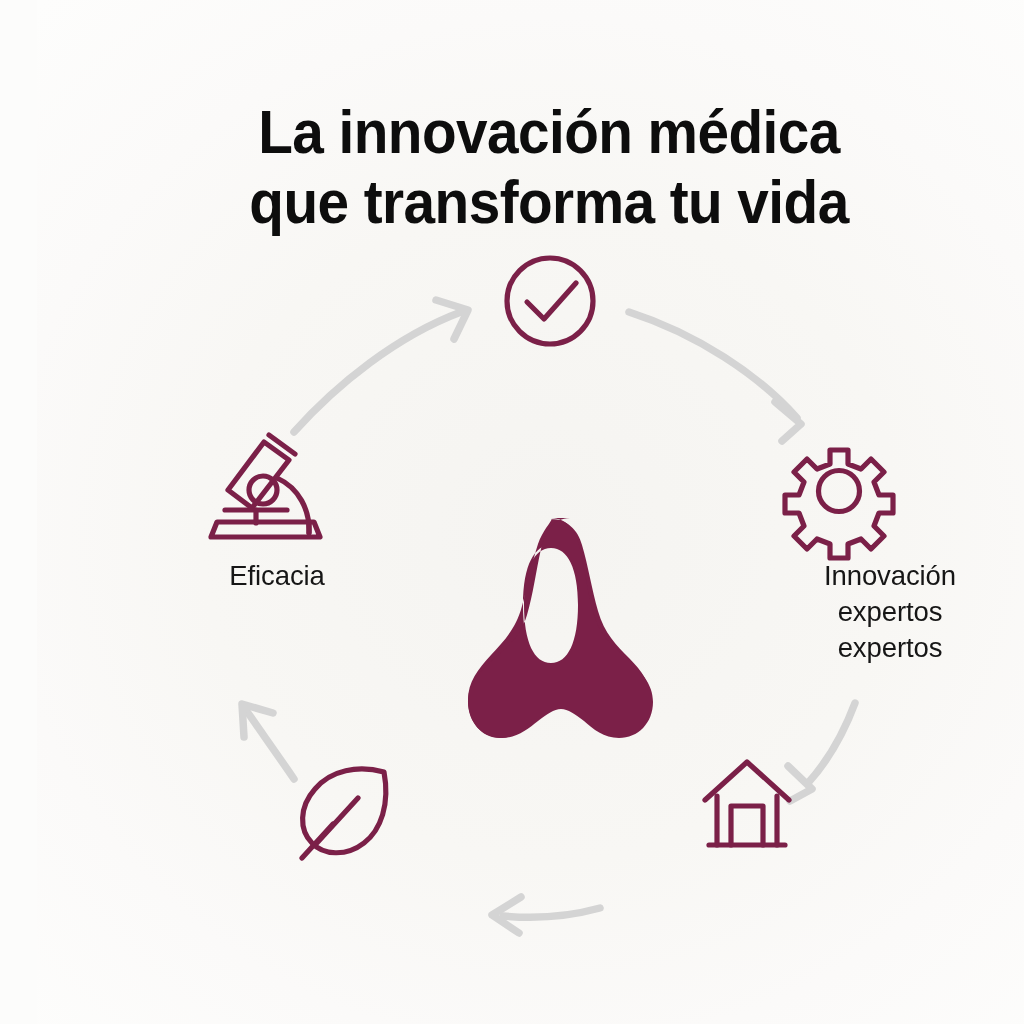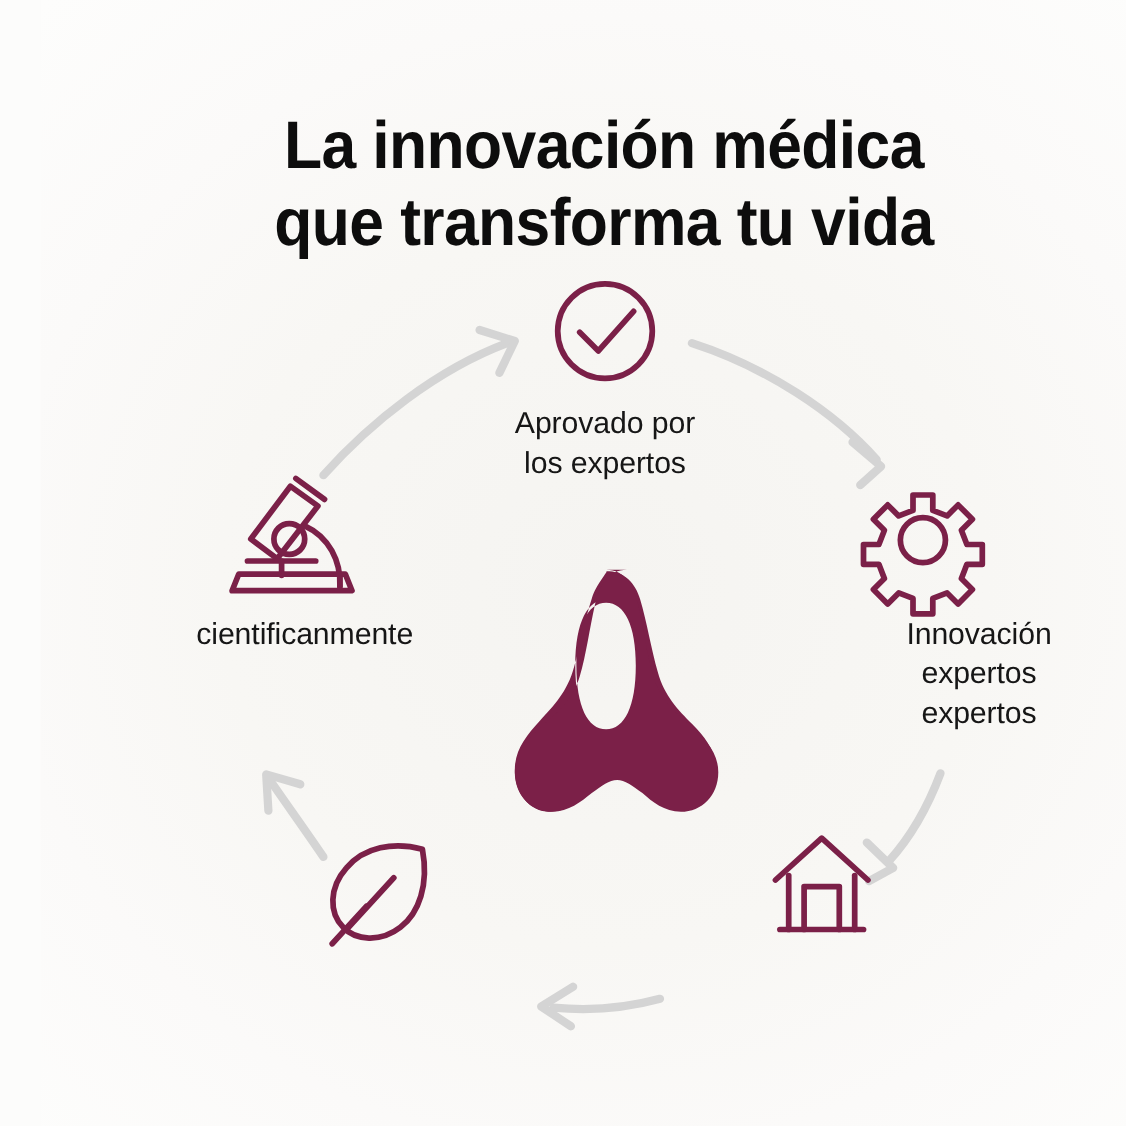--- a/index.html
+++ b/index.html
@@ -212,28 +212,24 @@
 
       <path d="M188,510 L 250,510"></path>
 
       <path d="M219,510 L 219,523"></path>
 
       <path d="M180,522 L 277,522 L 283,537 L 174,537 Z"></path>
     </g>
 
   </svg>
 
-  <div class="node-label" id="label-approved">
-    <span>Aprovado por</span>
-    <span>los expertos</span>
-  </div>
 
   <div class="node-label" id="label-innovation">
     <span>Innovación</span>
     <span>expertos</span>
     <span>expertos</span>
   </div>
 
   <div class="node-label" id="label-efficacy">
-    <span>cientificanmente</span>
+    <span>Eficacia</span>
   </div>
 
 </div>
 
 </body></html>

